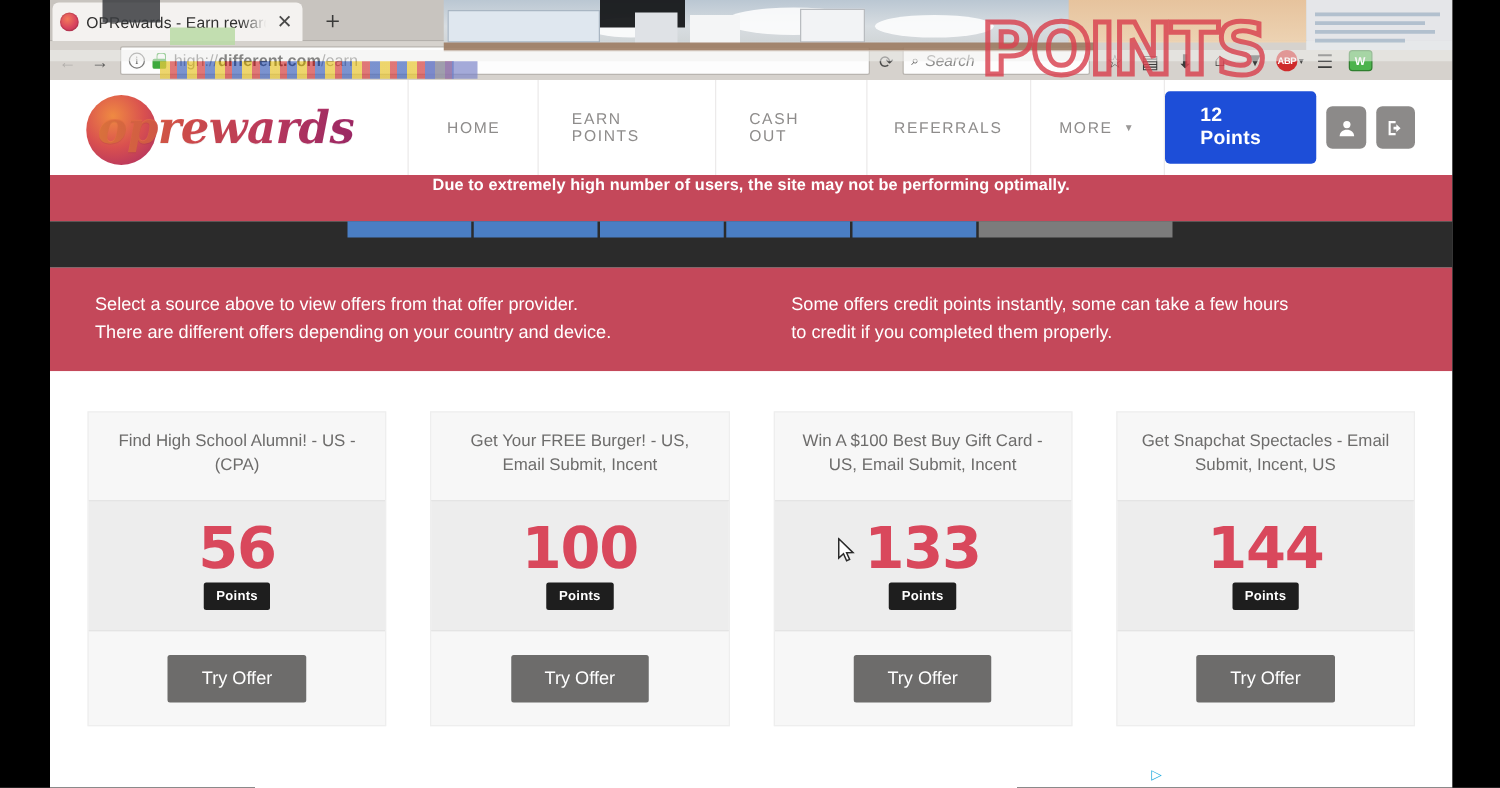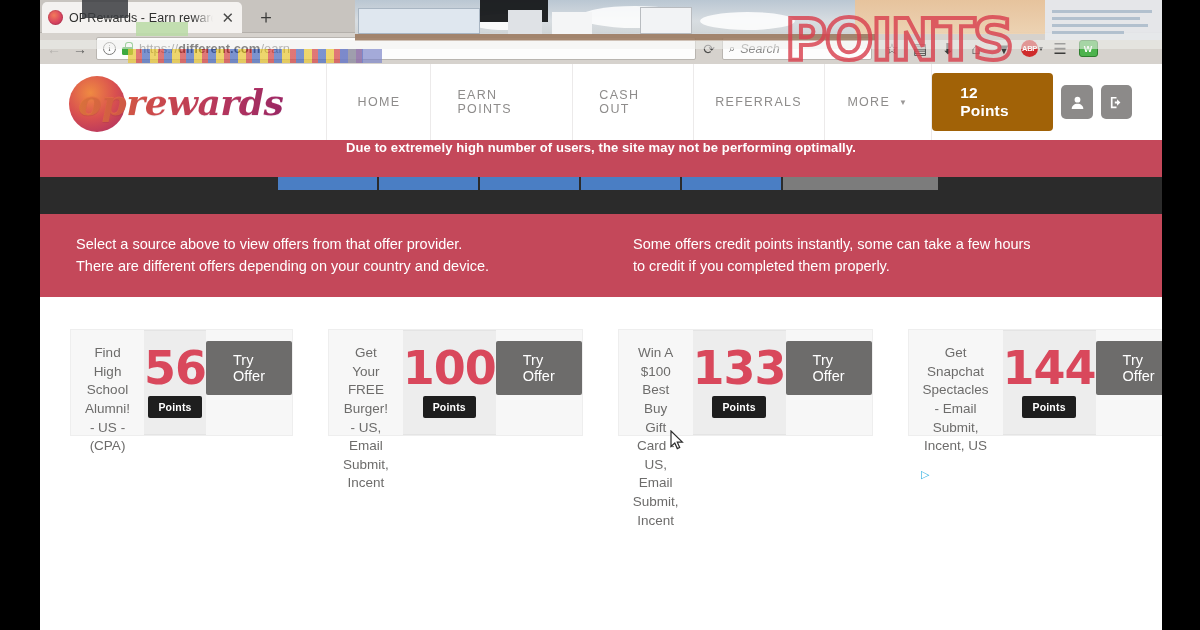--- a/index.html
+++ b/index.html
@@ -145,21 +145,21 @@
     display: flex; align-items: center; justify-content: center;
     padding: 0 26px; min-width: 104px;
     border-left: 1px solid #eceaea;
     font-size: 12.5px; letter-spacing: 1.3px; color: #8e8c8b; font-weight: 400;
   }
   .navitem:last-child { border-right: 1px solid #eceaea; }
   .navitem .caret { font-size: 8px; margin-left: 9px; color: #9a9897; }
 
   .header-right { margin-left: auto; display: flex; align-items: center; gap: 8px; padding-right: 30px; }
   .points-btn {
-    background: #a16207; color: #fff; font-weight: 700; font-size: 15.5px;
+    background: #1d4ed8; color: #fff; font-weight: 700; font-size: 15.5px;
     padding: 11px 28px; border-radius: 4px; letter-spacing: .2px;
   }
   .sqbtn {
     width: 34px; height: 34px; border-radius: 5px; background: #8c8a89; color: #fff;
     display: flex; align-items: center; justify-content: center; font-size: 15px;
   }
 
   
   .alert-banner {
     height: 37px; background: #c4485a; color: #fff;
@@ -179,21 +179,21 @@
     flex: 1 1 50%; padding: 19px 28px 0 36px; font-size: 14.5px; line-height: 1.55; font-weight: 300;
   }
   .info-col:last-child { padding-left: 32px; }
   .info-col .sep { display: block; }
 
   
   .cards-area { background: #fff; padding: 32px 30px 0 30px; }
   .cards { display: flex; gap: 35px; }
   .card {
     flex: 1 1 0; background: #f7f7f7; border: 1px solid #eeeeee;
-    display: flex; 
+    display: flex; flex-direction: column;
   }
   .card-title {
     height: 70px; padding: 14px 14px 0 14px; text-align: center;
     font-size: 13.5px; color: #6d6c6b; line-height: 1.38; font-weight: 400;
   }
   .card-mid {
     background: #ededed; border-top: 1px solid #e4e4e4; border-bottom: 1px solid #e4e4e4;
     height: 105px; display: flex; flex-direction: column; align-items: center; justify-content: center; gap: 7px;
   }
   .card-points {
@@ -239,21 +239,21 @@
 
       <div class="navbar">
         <div class="nav-btns">
           <span class="navglyph disabled">←</span>
           <span class="navglyph">→</span>
         </div>
 
         <div class="urlbar">
           <span class="ic-info">i</span>
           <span class="ic-lock"></span>
-          <span class="url-text"><span class="dim">https://</span><b>different.com</b><span class="dim">/earn</span></span>
+          <span class="url-text"><span class="dim">high://</span><b>different.com</b><span class="dim">/earn</span></span>
         </div>
 
         <span class="reload">⟳</span>
 
         <div class="searchbar">
           <span class="sg">⌕</span>
           <span class="sp">Search</span>
         </div>
 
         <div class="chrome-icons">

